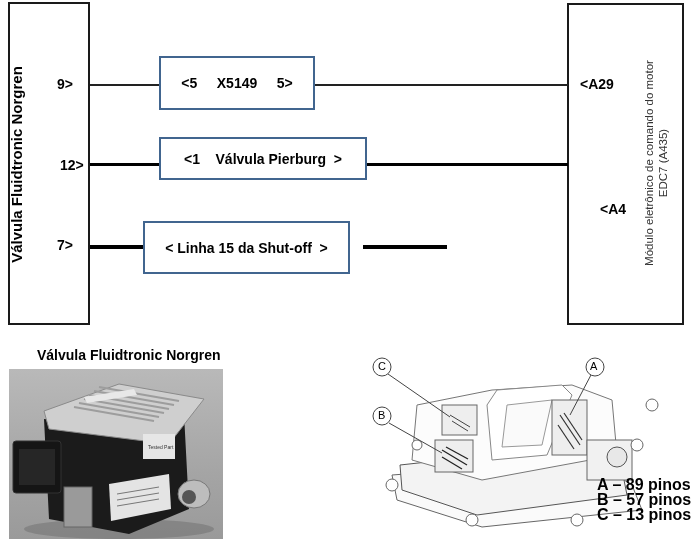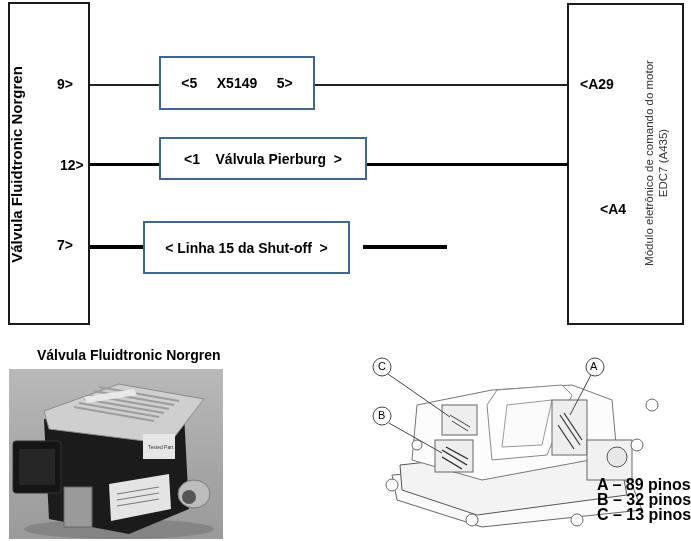--- a/index.html
+++ b/index.html
@@ -138,15 +138,15 @@
     <circle cx="10" cy="71" r="9" fill="#fff" stroke="#444"></circle>
     <circle cx="223" cy="22" r="9" fill="#fff" stroke="#444"></circle>
   </svg>
   <div class="abs" style="left:218px; top:15px; font-size:11px;">A</div>
   <div class="abs" style="left:6px; top:64px; font-size:11px;">B</div>
   <div class="abs" style="left:6px; top:15px; font-size:11px;">C</div>
 </div>
 
 <div class="abs" style="left:597px; top:477px;">
   <div class="legend-line">A – 89 pinos</div>
-  <div class="legend-line">B – 32 pinos</div>
+  <div class="legend-line">B – 57 pinos</div>
   <div class="legend-line">C – 13 pinos</div>
 </div>
 
 </body></html>

